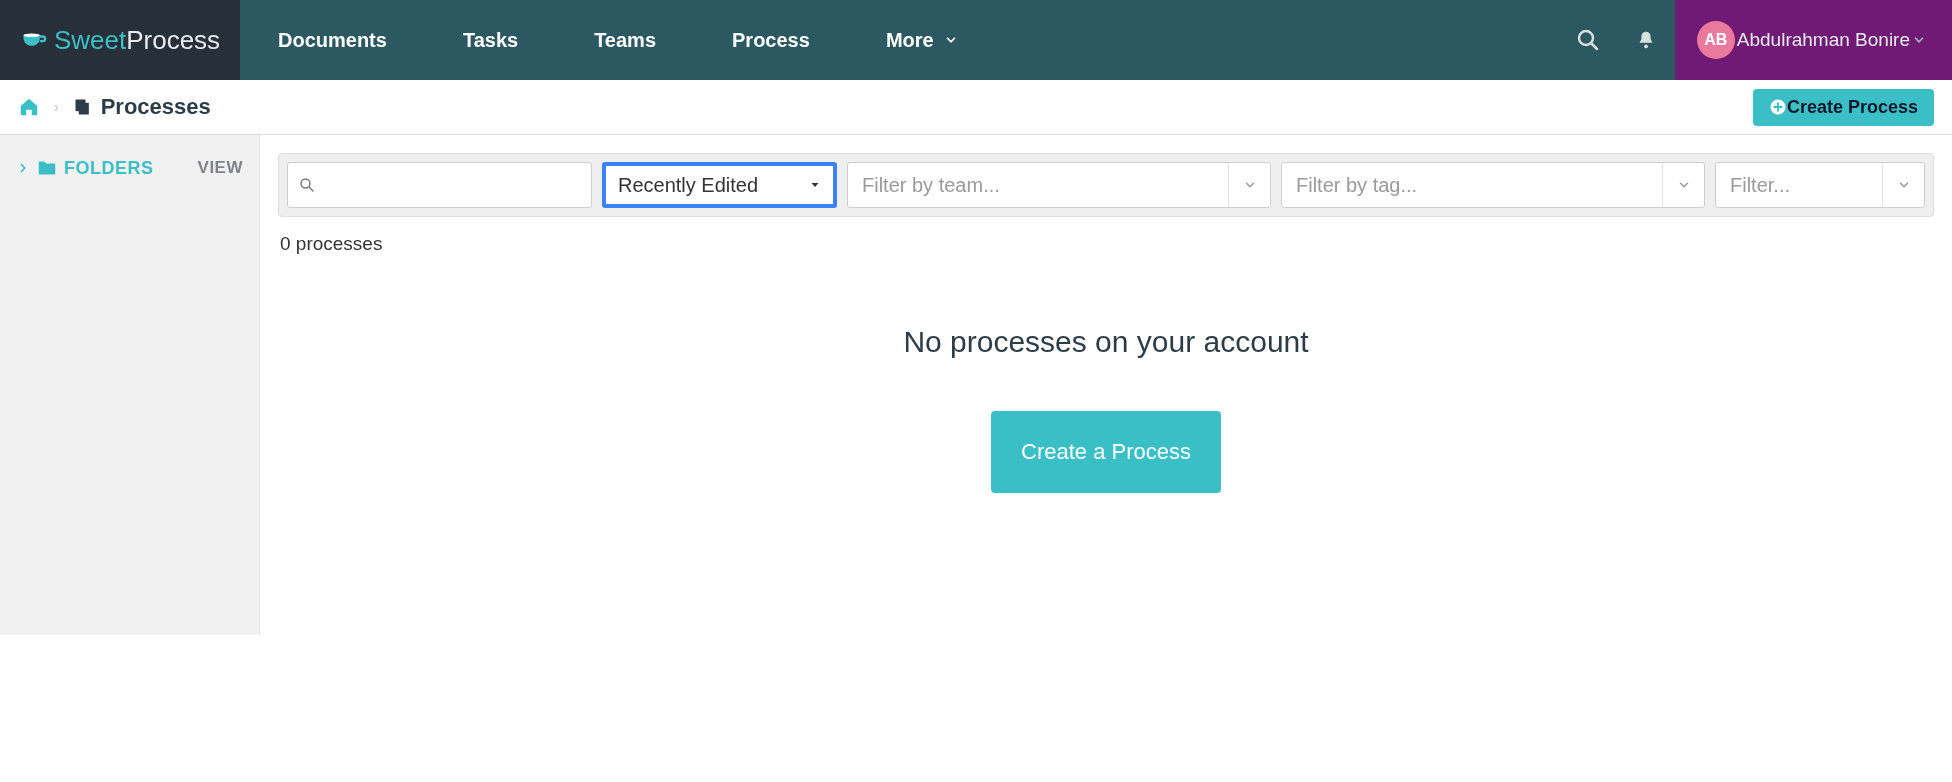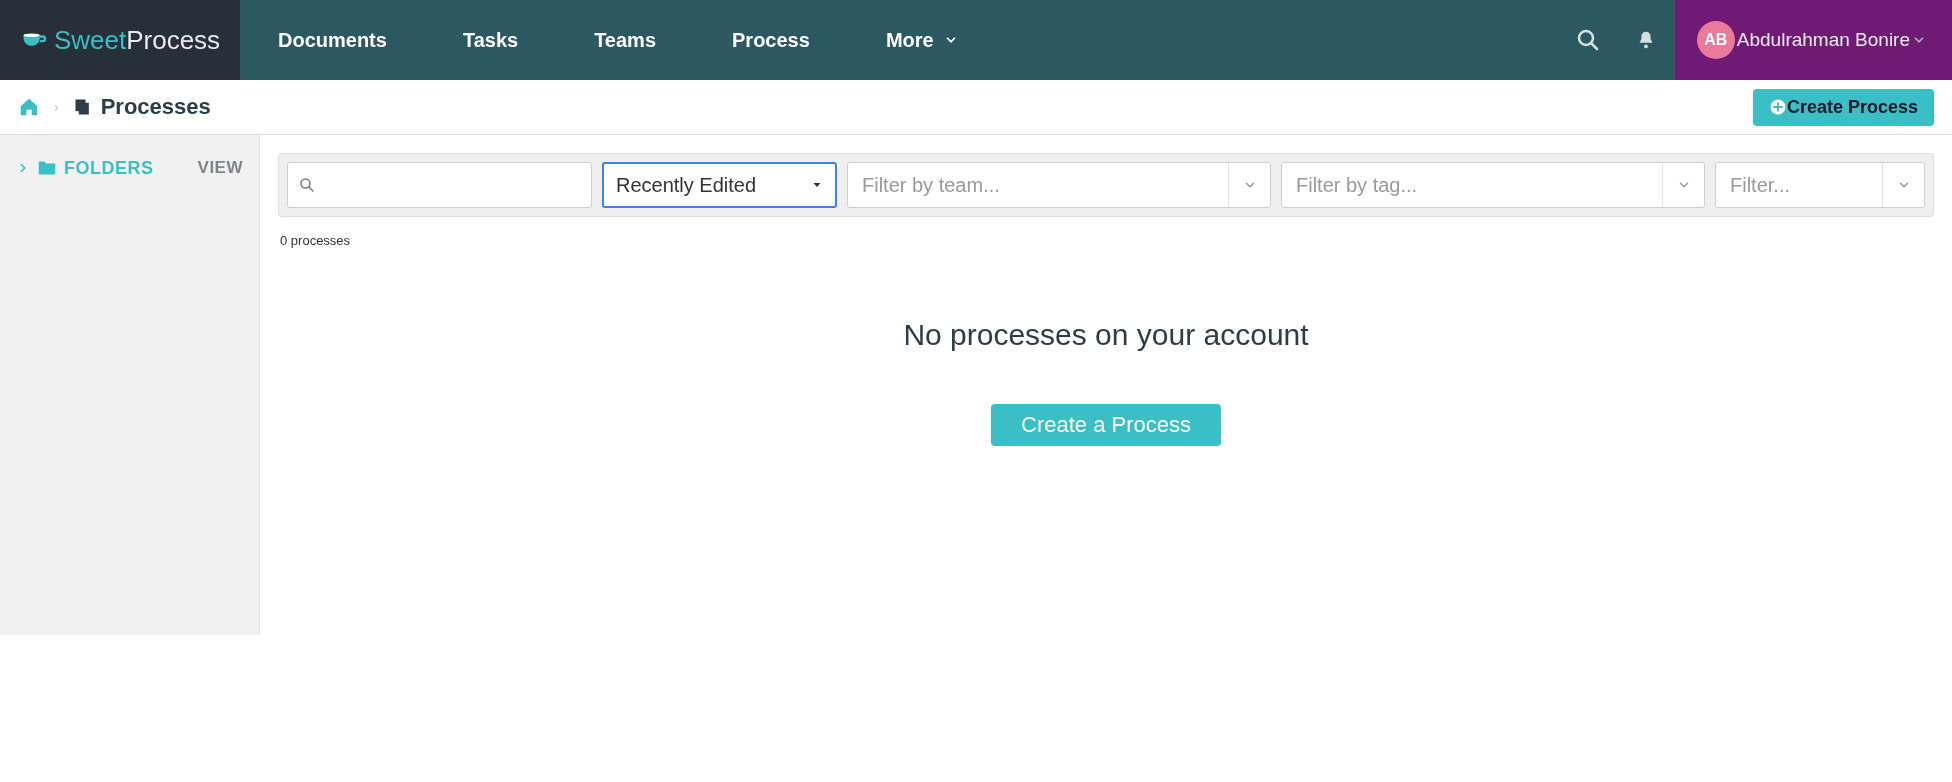--- a/index.html
+++ b/index.html
@@ -40,30 +40,30 @@
   .folders-toggle { display: flex; align-items: center; color: #3bbfc6; font-size: 18px; font-weight: 700; cursor: pointer; letter-spacing: 0.5px; }
   .folders-toggle .chev-right { color: #3bbfc6; margin-right: 6px; }
   .folders-toggle .folder-ic { margin-right: 6px; }
   .view-link { margin-left: auto; color: #808488; font-size: 17px; font-weight: 700; letter-spacing: 0.5px; cursor: pointer; }
 
   .main { flex: 1; padding: 0; }
   .filterbar { margin: 18px 18px 0 18px; background: #efefef; border: 1px solid #dedede; border-radius: 4px; padding: 8px; display: flex; gap: 10px; }
   .f-search { flex: 0 0 305px; display: flex; align-items: center; background: #fff; border: 1px solid #cfcfcf; border-radius: 3px; padding: 0 10px; height: 46px; }
   .f-search svg { color: #7a7a7a; }
   .f-search input { border: none; outline: none; flex: 1; font-size: 18px; margin-left: 8px; }
-  .f-select { flex: 0 0 235px; background: #fff; border: 2px solid #3b82f6; border-radius: 3px; height: 46px; display: flex; align-items: center; padding: 0 12px; font-size: 20px; color: #333; cursor: pointer; justify-content: space-between; text-align: right; }
+  .f-select { flex: 0 0 235px; background: #fff; border: 4px solid #3b82f6; border-radius: 3px; height: 46px; display: flex; align-items: center; padding: 0 12px; font-size: 20px; color: #333; cursor: pointer; justify-content: space-between; text-align: right; }
   .f-combo { flex: 1; background: #fff; border: 1px solid #cfcfcf; border-radius: 3px; height: 46px; display: flex; align-items: center; cursor: pointer; }
   .f-combo .ph { flex: 1; padding: 0 14px; font-size: 20px; color: #9a9a9a; }
   .f-combo .dd { width: 42px; border-left: 1px solid #e3e3e3; height: 100%; display: flex; align-items: center; justify-content: center; color: #9a9a9a; }
 
-  .count { margin: 16px 0 0 20px; font-size: 13px; color: #333; }
+  .count { margin: 16px 0 0 20px; font-size: 19px; color: #333; }
 
   .empty { text-align: center; margin-top: 70px; }
   .empty-title { font-size: 30px; font-weight: 500; color: #2c3d47; }
-  .btn-big { margin-top: 52px; background: #3bbfc6; color: #fff; border: none; border-radius: 4px; padding: 8px 30px; font-size: 22px; font-weight: 500; cursor: pointer; }
+  .btn-big { margin-top: 52px; background: #3bbfc6; color: #fff; border: none; border-radius: 4px; padding: 28px 30px; font-size: 22px; font-weight: 500; cursor: pointer; }
 
   svg { display: block; }
 </style>
 </head>
 <body>
 
 <div class="topbar">
   <div class="brand-box">
     <div class="brand">
       <span>

